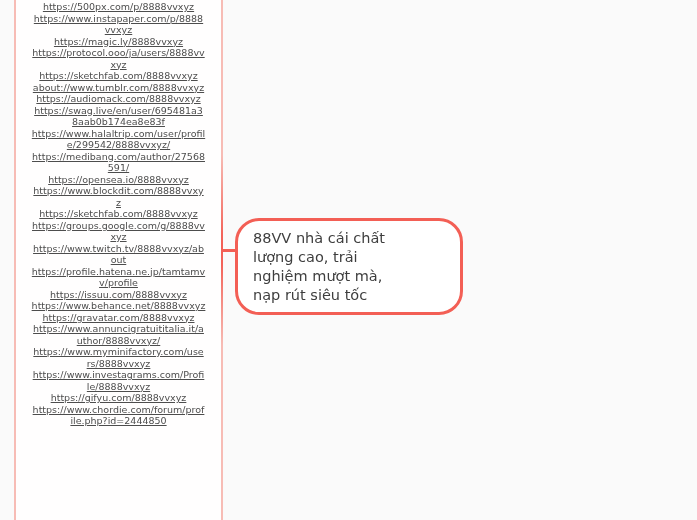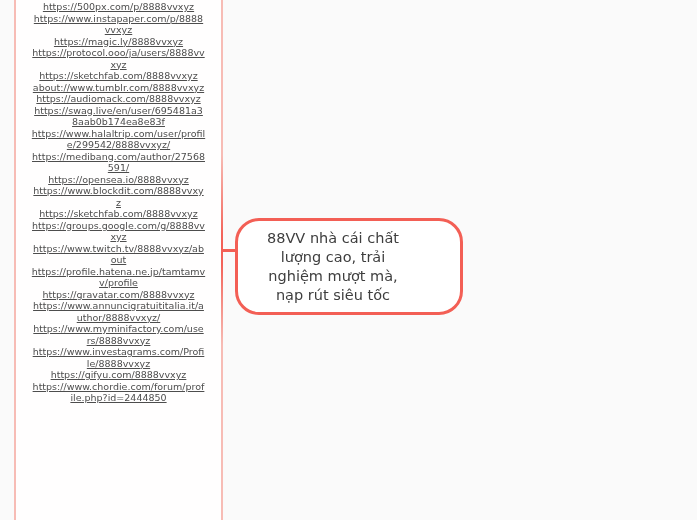--- a/index.html
+++ b/index.html
@@ -63,21 +63,20 @@
   
   .node {
     position: absolute;
     left: 235px; top: 218px;
     width: 228px; min-height: 84px;
     background: var(--node-bg, #ffffff);
     border: 3px solid var(--accent, #f35f55);
     border-radius: 24px;
     padding: 8px 15px 7px 15px;
     cursor: pointer;
-    text-align: center;
   }
   .node-text {
     width: 160px;
     font-size: 14.5px;
     line-height: 19px;
     font-weight: 500;
     color: var(--node-text, #3e3e3e);
   }
 </style>
 </head>
@@ -96,20 +95,22 @@
         <a class="link-row">https://audiomack.com/8888vvxyz</a>
         <a class="link-row">https://swag.live/en/user/695481a38aab0b174ea8e83f</a>
         <a class="link-row">https://www.halaltrip.com/user/profile/299542/8888vvxyz/</a>
         <a class="link-row">https://medibang.com/author/27568591/</a>
         <a class="link-row">https://opensea.io/8888vvxyz</a>
         <a class="link-row">https://www.blockdit.com/8888vvxyz</a>
         <a class="link-row">https://sketchfab.com/8888vvxyz</a>
         <a class="link-row">https://groups.google.com/g/8888vvxyz</a>
         <a class="link-row">https://www.twitch.tv/8888vvxyz/about</a>
         <a class="link-row">https://profile.hatena.ne.jp/tamtamvv/profile</a>
+        <a class="link-row">https://issuu.com/8888vvxyz</a>
+        <a class="link-row">https://www.behance.net/8888vvxyz</a>
         <a class="link-row">https://gravatar.com/8888vvxyz</a>
         <a class="link-row">https://www.annuncigratuititalia.it/author/8888vvxyz/</a>
         <a class="link-row">https://www.myminifactory.com/users/8888vvxyz</a>
         <a class="link-row">https://www.investagrams.com/Profile/8888vvxyz</a>
         <a class="link-row">https://gifyu.com/8888vvxyz</a>
         <a class="link-row">https://www.chordie.com/forum/profile.php?id=2444850</a>
       </div>
   </div>
 
   <div class="branch-accent"></div>

